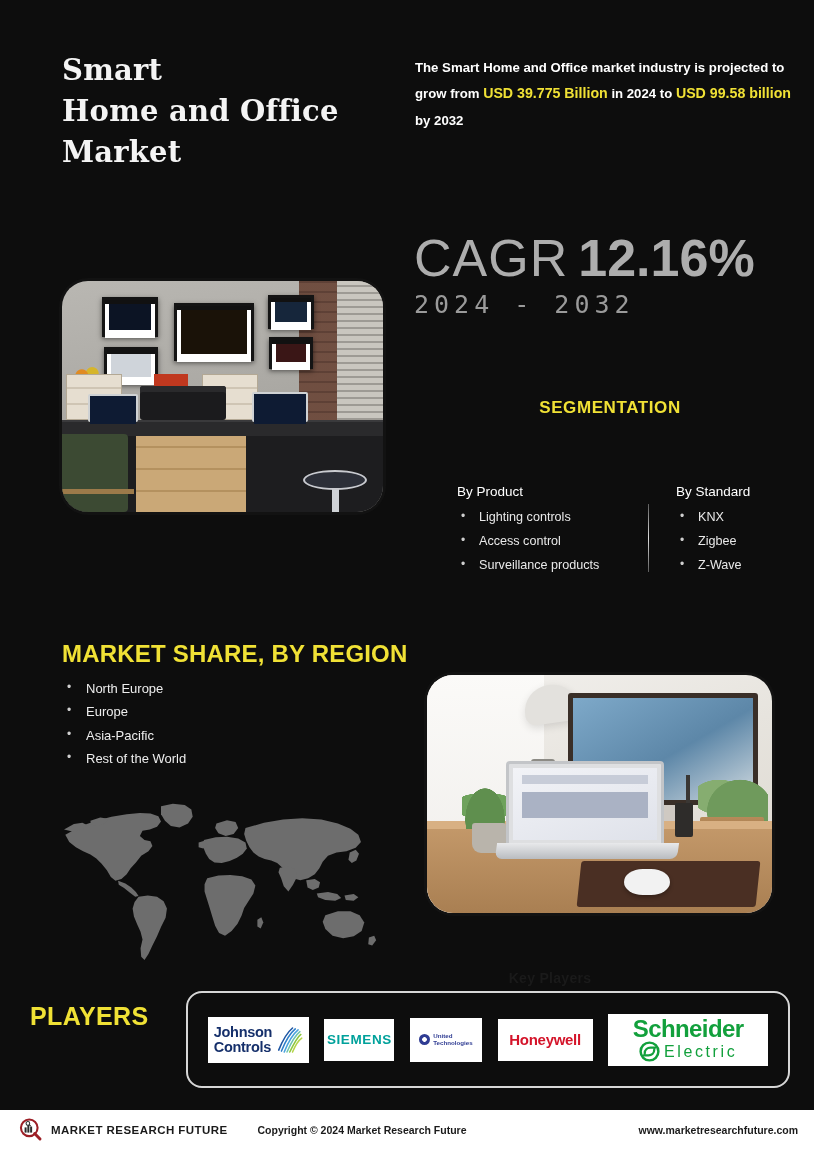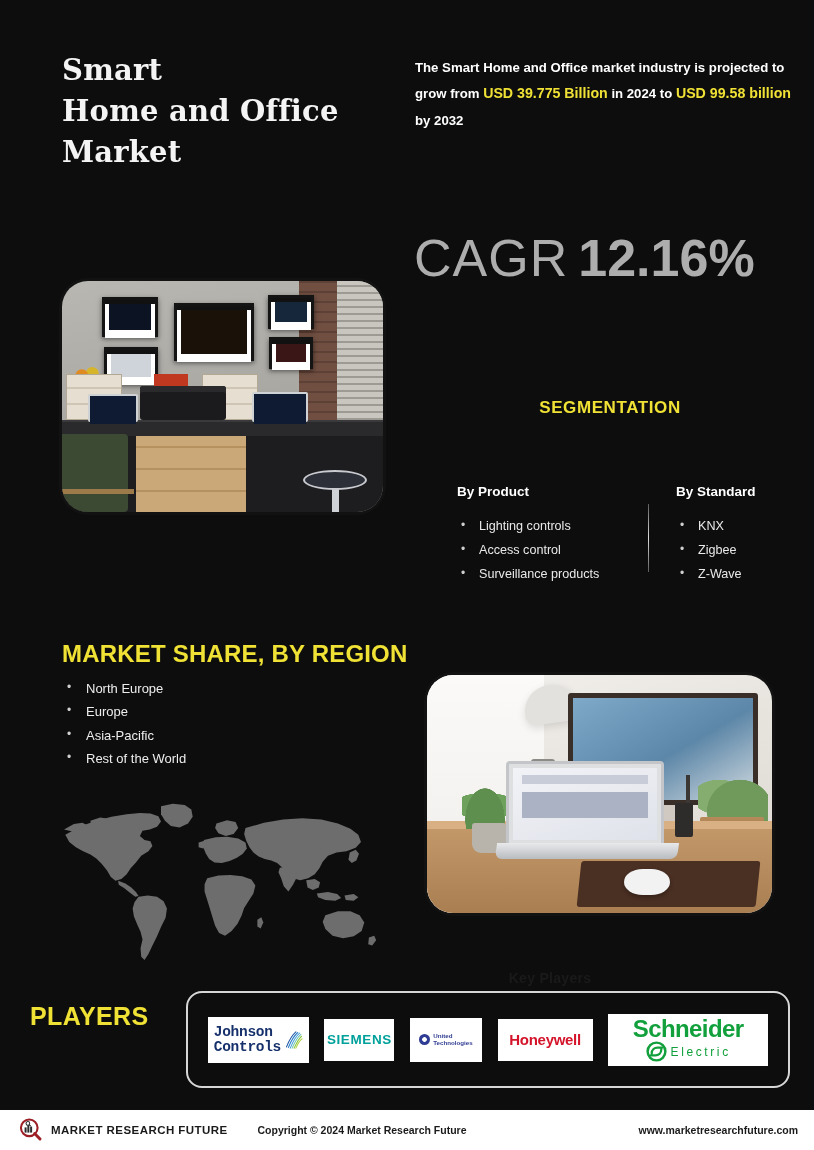--- a/index.html
+++ b/index.html
@@ -39,21 +39,21 @@
 
   
   .seg-title{
     position:absolute; left:414px; top:398px; width:392px;
     text-align:center; color:#f0e135; font-size:17px; font-weight:700;
     letter-spacing:.6px;
   }
   .seg-col{ position:absolute; }
   .seg-col.product{ left:457px; top:484px; width:190px; }
   .seg-col.standard{ left:676px; top:484px; width:130px; }
-  .seg-head{ color:#fff; font-size:13.5px; font-weight:700; margin-bottom:21px; }
+  .seg-head{ color:#fff; font-size:13.5px; font-weight:400; margin-bottom:12px; }
   .seg-list{ list-style:none; }
   .seg-list li{
     color:#e9e9e9; font-size:12.6px; line-height:1.1;
     padding:0 0 10px 22px; position:relative;
   }
   .seg-list li:before{
     content:"\2022"; position:absolute; left:4px; top:-1px;
     color:#cfcfcf; font-size:12px;
   }
   .seg-divider{
@@ -171,41 +171,41 @@
   .kp-key{ color:#f0e135; font-size:50px; font-weight:700; line-height:.96; letter-spacing:-1px; }
   .kp-players{ color:#f0e135; font-size:25px; font-weight:700; letter-spacing:.4px; margin-top:5px; }
   .kp-box{
     position:absolute; left:186px; top:991px; width:604px; height:97px;
     border:2px solid #d6d6d6; border-radius:16px;
     display:flex; align-items:center; justify-content:space-around; padding:0 12px;
   }
   .logo{ background:#fff; display:flex; align-items:center; justify-content:center; }
 
   .lg-jc{ width:101px; height:46px; padding:0 6px; }
-  .jc-text{ color:#16306b; font-family:Liberation Mono, monospace; font-weight:700;
+  .jc-text{ color:#16306b; font-family:Liberation Sans, sans-serif; font-weight:700;
             font-size:14.5px; line-height:1.02; letter-spacing:-.3px; }
   .jc-mark{ width:28px; height:30px; margin-left:3px; }
 
   .lg-sie{ width:70px; height:42px; }
   .sie-text{ color:#00a19b; font-weight:700; font-size:13.5px; letter-spacing:.6px; }
 
   .lg-ut{ width:72px; height:44px; }
   .ut-row{ display:flex; align-items:center; gap:3px; }
   .ut-mark{ width:11px; height:11px; border-radius:50%;
             background:radial-gradient(circle at 50% 50%,#fff 0 2.2px,#2f3c93 2.3px 100%); }
   .ut-text{ color:#2f3c93; font-weight:700; font-size:6.2px; line-height:1.12; }
 
   .lg-hw{ width:95px; height:42px; }
   .hw-text{ color:#d4142a; font-weight:700; font-size:15px; letter-spacing:-.3px; }
 
   .lg-se{ width:160px; height:52px; flex-direction:column; gap:0; padding:2px 0; }
   .se-top{ color:#12a03c; font-weight:700; font-size:24px; line-height:1; letter-spacing:-.6px; }
   .se-bot{ display:flex; align-items:center; gap:4px; }
   .se-mark{ width:21px; height:21px; }
-  .se-elec{ color:#12a03c; font-size:12px; letter-spacing:2.6px; line-height:1; }
+  .se-elec{ color:#12a03c; font-size:16px; letter-spacing:2.6px; line-height:1; }
 
   .ghost-caption{
     position:absolute; left:400px; top:970px; width:300px;
     color:#1a1a1a; font-size:14px; font-weight:700; letter-spacing:.3px; text-align:center;
   }
 
   
   .footer{
     position:absolute; left:0; bottom:0; width:814px; height:40px;
     background:#ffffff; display:flex; align-items:center;
@@ -225,20 +225,21 @@
 Market</div>
 
 <div class="intro">
   <span>The Smart Home and Office market industry is projected to grow from </span><span class="hl">USD 39.775 Billion</span><span> in 2024 to </span><span class="hl">USD 99.58 billion</span><span> by 2032</span>
 </div>
 
 <div class="cagr-wrap">
   <div class="cagr-line">
     <span class="cagr-label">CAGR</span><span class="cagr-value">12.16%</span>
   </div>
+  <div class="cagr-years">2024 - 2032</div>
 </div>
 
 <div class="seg-title">SEGMENTATION</div>
 <div class="seg-divider"></div>
 
 <div class="seg-col product">
   <div class="seg-head">By Product</div>
   <ul class="seg-list">
     <li>Lighting controls</li>
     <li>Access control</li>

